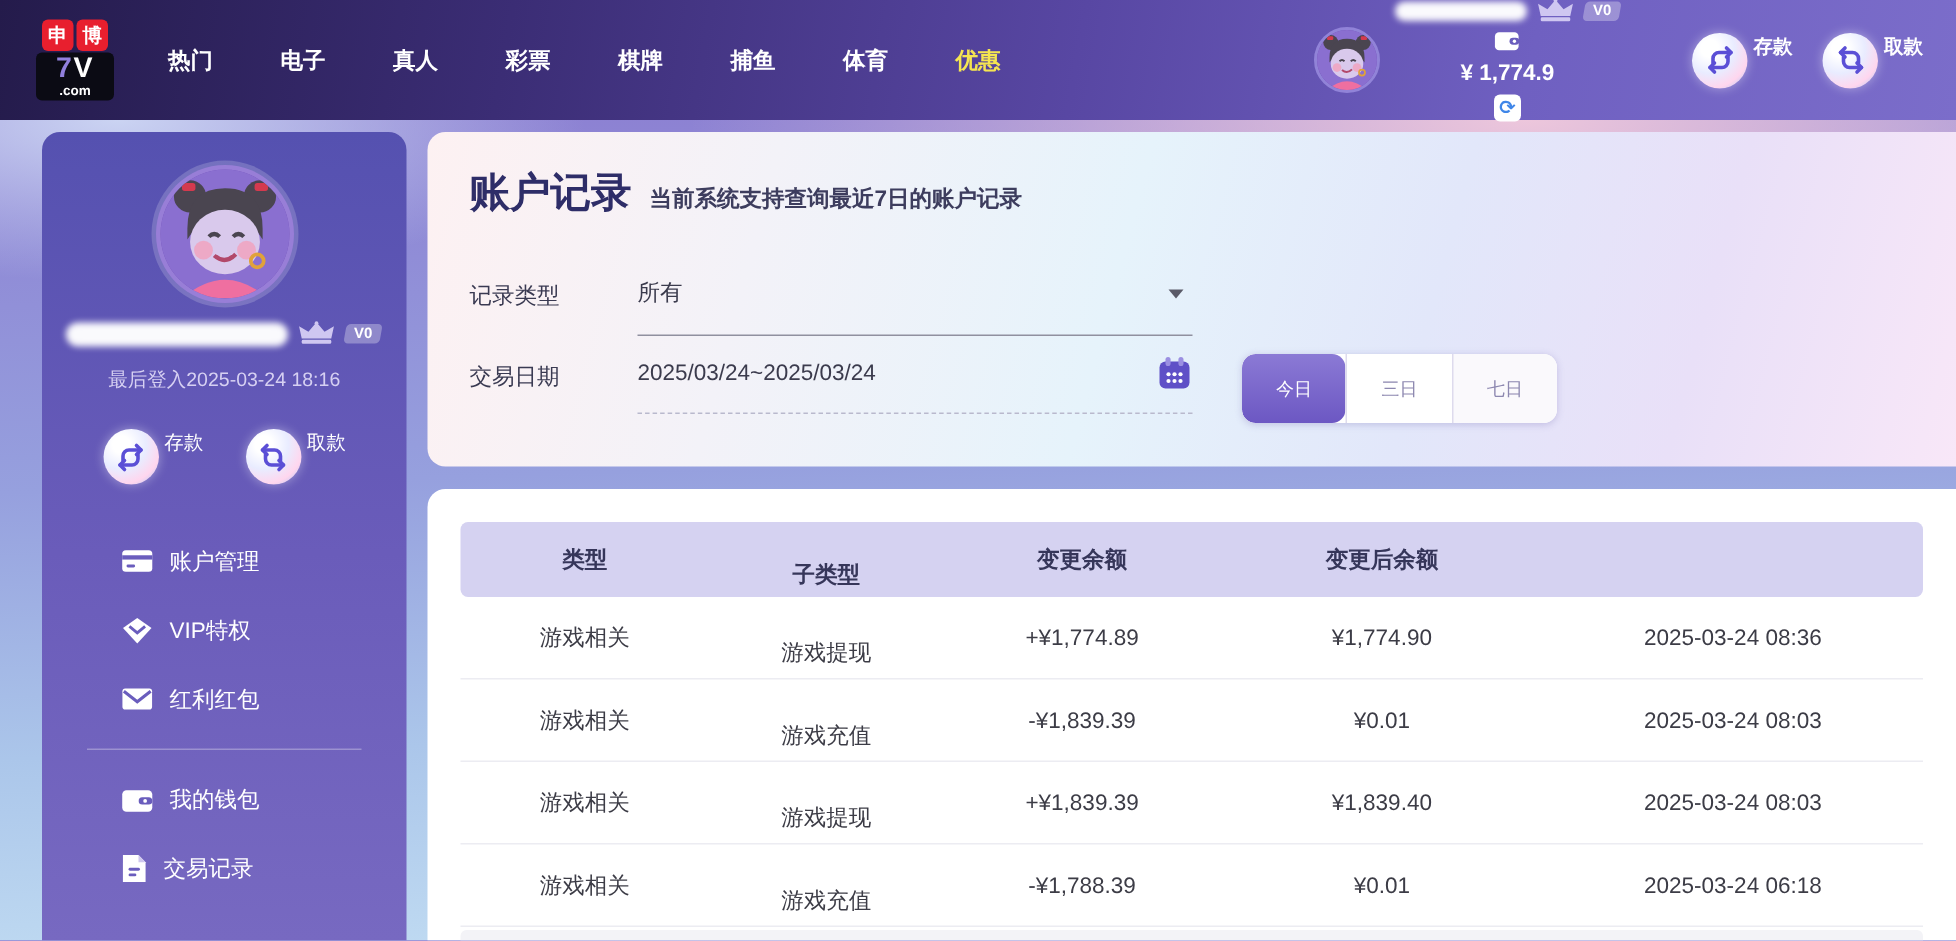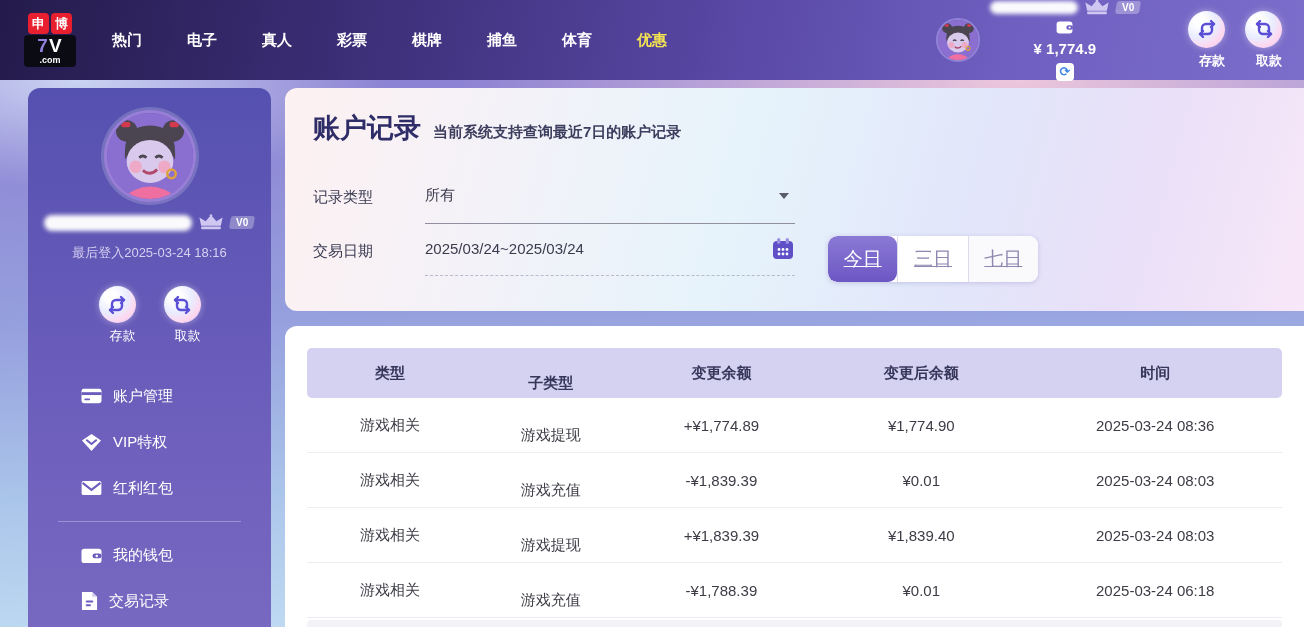--- a/index.html
+++ b/index.html
@@ -33,21 +33,21 @@
   .blur-bar { background:rgba(255,255,255,.97); border-radius:9px; filter:blur(2px); }
   .blur-bar.nav { width:88px; height:13px; }
   .vip-badge { background:rgba(255,255,255,.30); color:#fff; font-size:10px; font-weight:700;
     padding:1px 6px; border-radius:3px; transform:skewX(-10deg); }
   .vip-badge span { display:inline-block; transform:skewX(10deg); }
   .user-balance { display:flex; align-items:center; gap:6px; color:#fff; font-size:15px; font-weight:700;flex-direction:column; }
   .refresh-btn { width:18px; height:18px; background:#fff; border-radius:4px; color:#3f86e8;
     font-size:13px; line-height:17px; text-align:center; font-weight:700; cursor:pointer; }
 
   .topbar-actions { display:flex; gap:20px; margin-right:22px; }
-  .action-btn { display:flex; flex-direction:column; align-items:flex-end; gap:4px; cursor:pointer; }
+  .action-btn { display:flex; flex-direction:row; align-items:flex-start; gap:4px; cursor:pointer; }
   .action-circle { width:37px; height:37px; border-radius:50%;
     background:radial-gradient(circle at 32% 28%, #ffffff 16%, #e9ecff 45%, #ffd6ee 72%, #9ec3f8 100%);
     display:flex; align-items:center; justify-content:center; box-shadow:0 0 7px rgba(255,255,255,.4); }
   .action-label { color:#fff; font-size:13px; font-weight:700; }
   .mirror { transform:scaleX(-1); }
 
   
   .page { position:absolute; top:80px; left:0; right:0; bottom:0;
     background:
       radial-gradient(900px 260px at 78% 0%, rgba(242,202,220,.95), rgba(242,202,220,0) 62%),
@@ -83,22 +83,22 @@
   .filter-label { width:112px; font-size:15px; color:#3a3a52; padding-top:2px; }
   .filter-field { width:370px; position:relative; padding-bottom:18px; font-size:15px; color:#3b3b4d; cursor:pointer; }
   .filter-field.solid { border-bottom:1px solid #90909f; }
   .filter-field.dashed { border-bottom:1px dashed #b9b9cd; }
   .caret { position:absolute; right:6px; top:7px; width:0; height:0;
     border-left:5px solid transparent; border-right:5px solid transparent; border-top:6px solid #5a5a68; }
   .cal-wrap { position:absolute; right:0; top:-3px; cursor:pointer; }
 
   .range-group { position:absolute; right:266px; top:148px; width:210px; height:46px; display:flex;
     background:#fff; border-radius:9px; overflow:hidden; box-shadow:0 1px 5px rgba(120,110,180,.3); }
-  .range-btn { flex:1; display:flex; align-items:center; justify-content:center; font-size:19px;
-    color:#8d88b0; border-left:1px solid #dedbed; cursor:pointer; background:#fff;text-decoration:underline; }
+  .range-btn { flex:1; display:flex; align-items:center; justify-content:center; font-size:12px;
+    color:#8d88b0; border-left:1px solid #dedbed; cursor:pointer; background:#fff; }
   .range-btn:first-child { border-left:none; }
   .range-btn:last-child { background:#faf9fc; }
   .range-btn.active { background:linear-gradient(180deg,#8b7ad5,#6c57c3); color:#fff; border-radius:9px; border-left:none; }
 
   
   .table-panel { position:absolute; left:285px; top:246px; right:0; bottom:0;
     background:#fff; border-radius:12px 0 0 0; padding:22px 22px 0 22px; overflow:hidden; }
   .t-head { display:flex; background:#d5d2f1; border-radius:5px; height:50px; align-items:center; }
   .t-cell { text-align:center; font-size:15px; }
   .t-cell:nth-child(1){ width:17%; } .t-cell:nth-child(2){ width:16%;margin-top:20px; }
@@ -356,21 +356,20 @@
         <div class="range-btn">七日</div>
       </div>
   </div>
 
   <div class="table-panel">
     <div class="t-head">
       <div class="t-cell">类型</div>
       <div class="t-cell">子类型</div>
       <div class="t-cell">变更余额</div>
       <div class="t-cell">变更后余额</div>
-      <div class="t-cell">时间</div>
     </div>
     <div>
 
     <div class="t-row">
           <div class="t-cell">游戏相关</div>
           <div class="t-cell">游戏提现</div>
           <div class="t-cell cell-change">+¥1,774.89</div>
           <div class="t-cell cell-after">¥1,774.90</div>
           <div class="t-cell">2025-03-24 08:36</div>
         </div>

